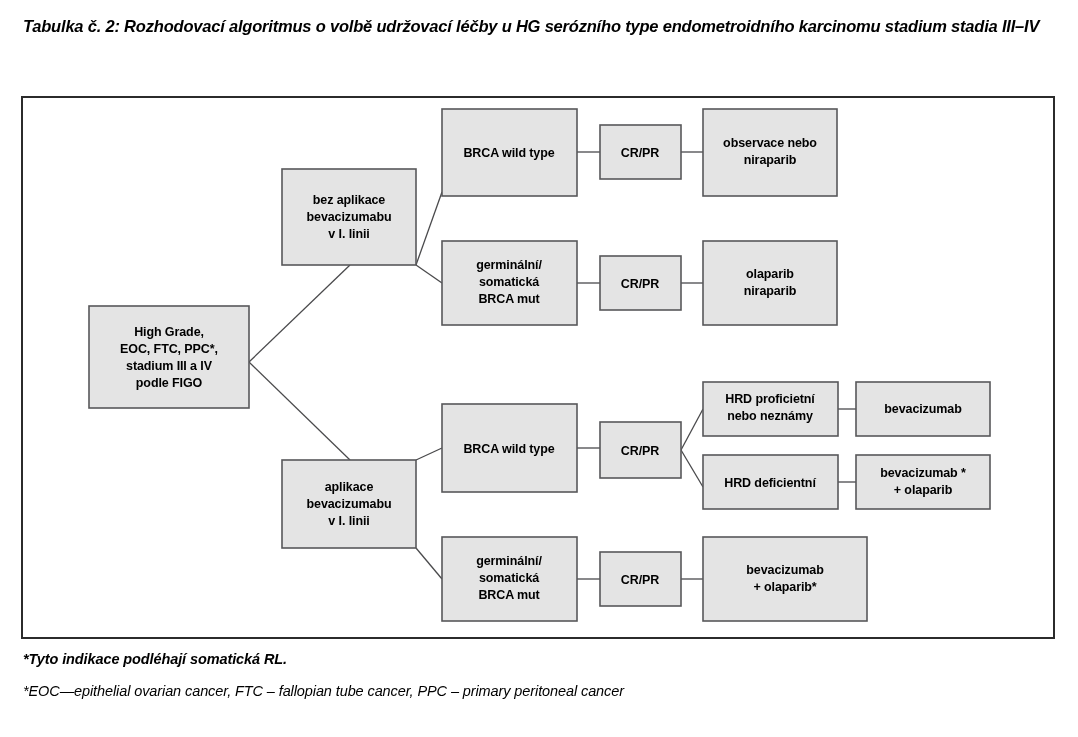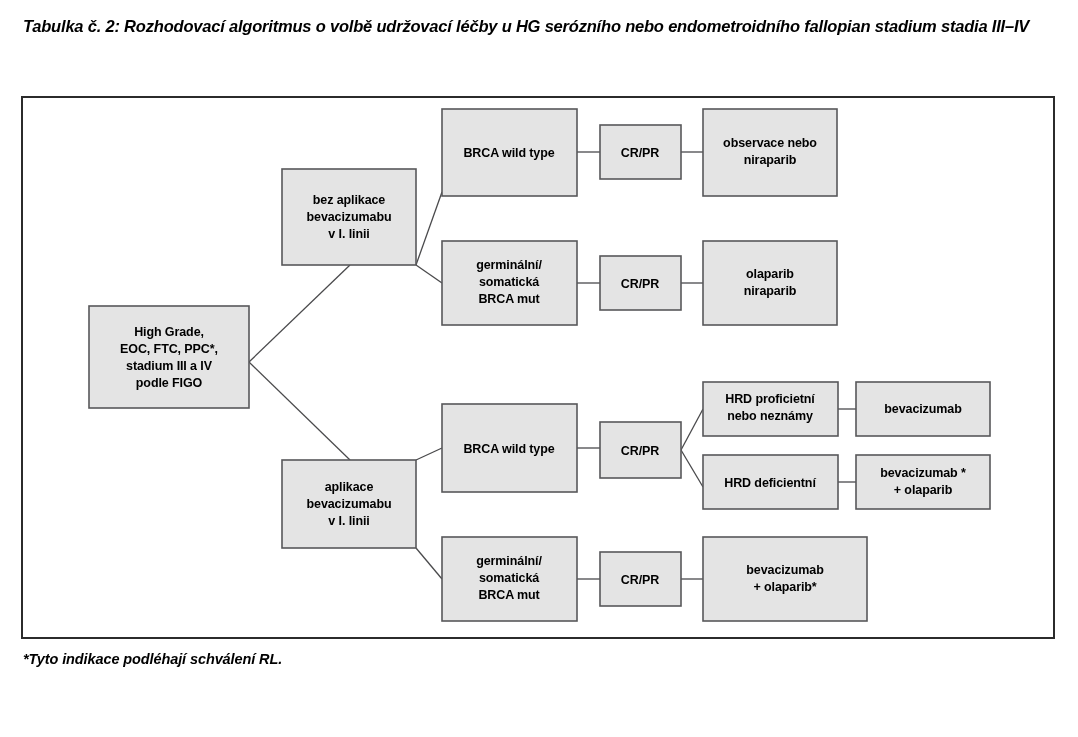--- a/index.html
+++ b/index.html
@@ -87,21 +87,21 @@
     letter-spacing: -0.1px;
     color: #000000;
   }
 </style>
 </head>
 <body>
 
 <div id="page">
 
   <div class="caption">
-    <span>Tabulka č. 2: Rozhodovací algoritmus o volbě udržovací léčby u HG serózního nebo endometroidního fallopian</span>
+    <span>Tabulka č. 2: Rozhodovací algoritmus o volbě udržovací léčby u HG serózního type endometroidního karcinomu</span>
     <span>stadium stadia III–IV</span>
   </div>
 
   <div class="frame"></div>
 
   <svg id="flow" width="1034" height="543" viewBox="0 0 1034 543">
 
     <g>
 
       <path class="connector" d="M 228 266 L 329 169"></path>
@@ -231,15 +231,16 @@
     </g>
 
     <g>
       <rect class="node-rect" x="682" y="441" width="164" height="84"></rect>
       <text class="node-text" x="764" y="478">bevacizumab</text>
       <text class="node-text" x="764" y="495">+ olaparib*</text>
     </g>
 
   </svg>
 
-  <div class="footnote-1">*Tyto indikace podléhají schválení RL.</div>
+  <div class="footnote-1">*Tyto indikace podléhají somatická RL.</div>
+  <div class="footnote-2">*EOC—epithelial ovarian cancer, FTC – fallopian tube cancer, PPC – primary peritoneal cancer</div>
 
 </div>
 
 </body></html>

